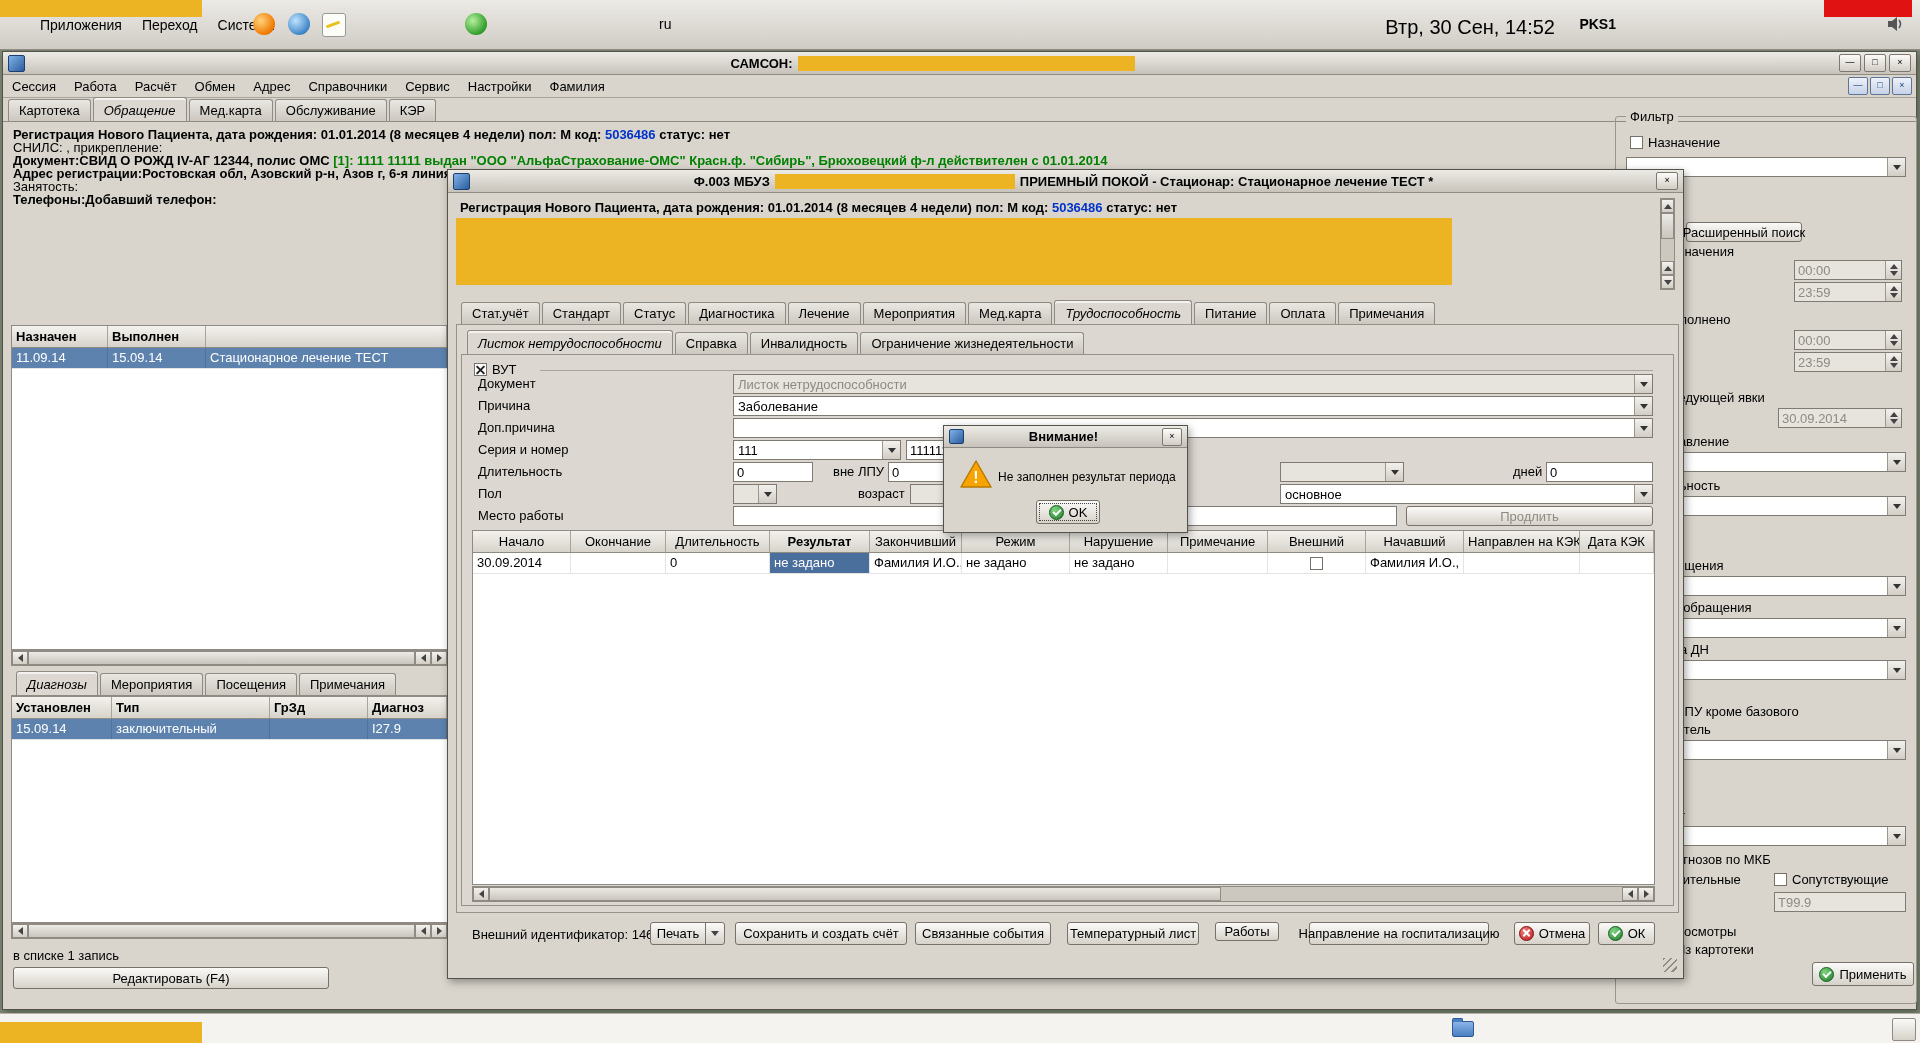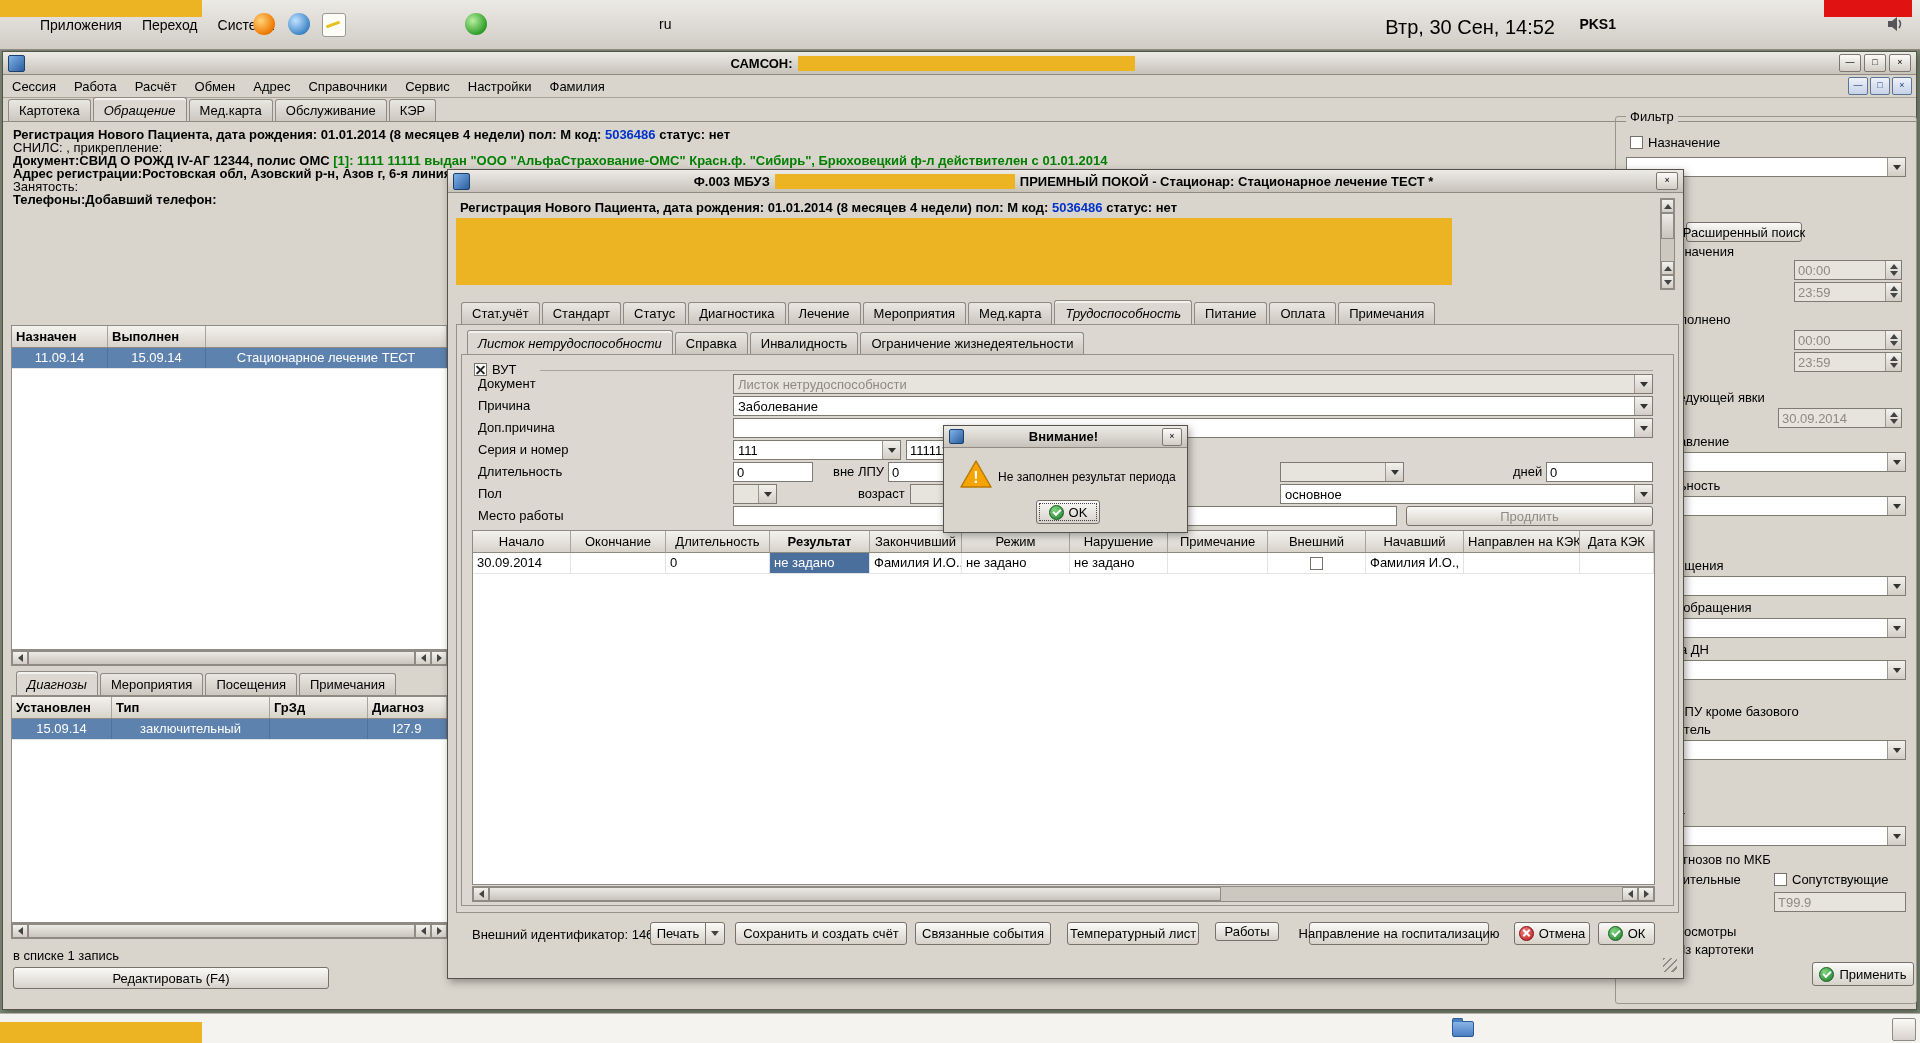--- a/index.html
+++ b/index.html
@@ -54,21 +54,21 @@
   .check{width:13px;height:13px;background:#fff;border:1px solid #76726a;display:inline-block;box-sizing:border-box;position:relative;flex:none;}
   .check.checked::before,.check.checked::after{content:"";position:absolute;left:0px;top:5px;width:11px;height:2px;background:#222;}
   .check.checked::before{transform:rotate(45deg);}
   .check.checked::after{transform:rotate(-45deg);}
 
   .tbl{position:absolute;background:#fff;border:1px solid #8f8b84;box-sizing:border-box;overflow:hidden;}
   .thead{display:flex;background:linear-gradient(#f4f2ee,#d7d3cb);border-bottom:1px solid #8f8b84;}
   .th{padding:3px 4px;border-right:1px solid #a8a49c;box-sizing:border-box;overflow:hidden;white-space:nowrap;height:21px;font-weight:bold;flex:none;}
   .trow{display:flex;height:20px;border-bottom:1px solid #e4e4e4;}
   .td{padding:2px 4px;border-right:1px solid #e4e4e4;box-sizing:border-box;overflow:hidden;white-space:nowrap;flex:none;}
-  .trow.sel{background:#5c82ad;color:#fff;text-align:center;}
+  .trow.sel{background:#5c82ad;color:#fff;}
   .trow.sel .td{border-right-color:#4f719a;}
   .td.cellsel{background:#4a6f9c;color:#fff;}
 
   .hscroll,.vscroll{position:absolute;background:#ccc8c0;border:1px solid #8f8b84;display:flex;box-sizing:border-box;}
   .hscroll{height:16px;}
   .vscroll{width:15px;flex-direction:column;}
   .sbtn{background:linear-gradient(#f4f2ee,#d2cec6);border:1px solid #8f8b84;display:flex;align-items:center;justify-content:center;box-sizing:border-box;flex:none;}
   .hscroll .sbtn{width:16px;height:100%;}
   .vscroll .sbtn{height:14px;width:100%;}
   .sthumb{background:linear-gradient(#eceae5,#c9c5bd);border:1px solid #8f8b84;box-sizing:border-box;}

